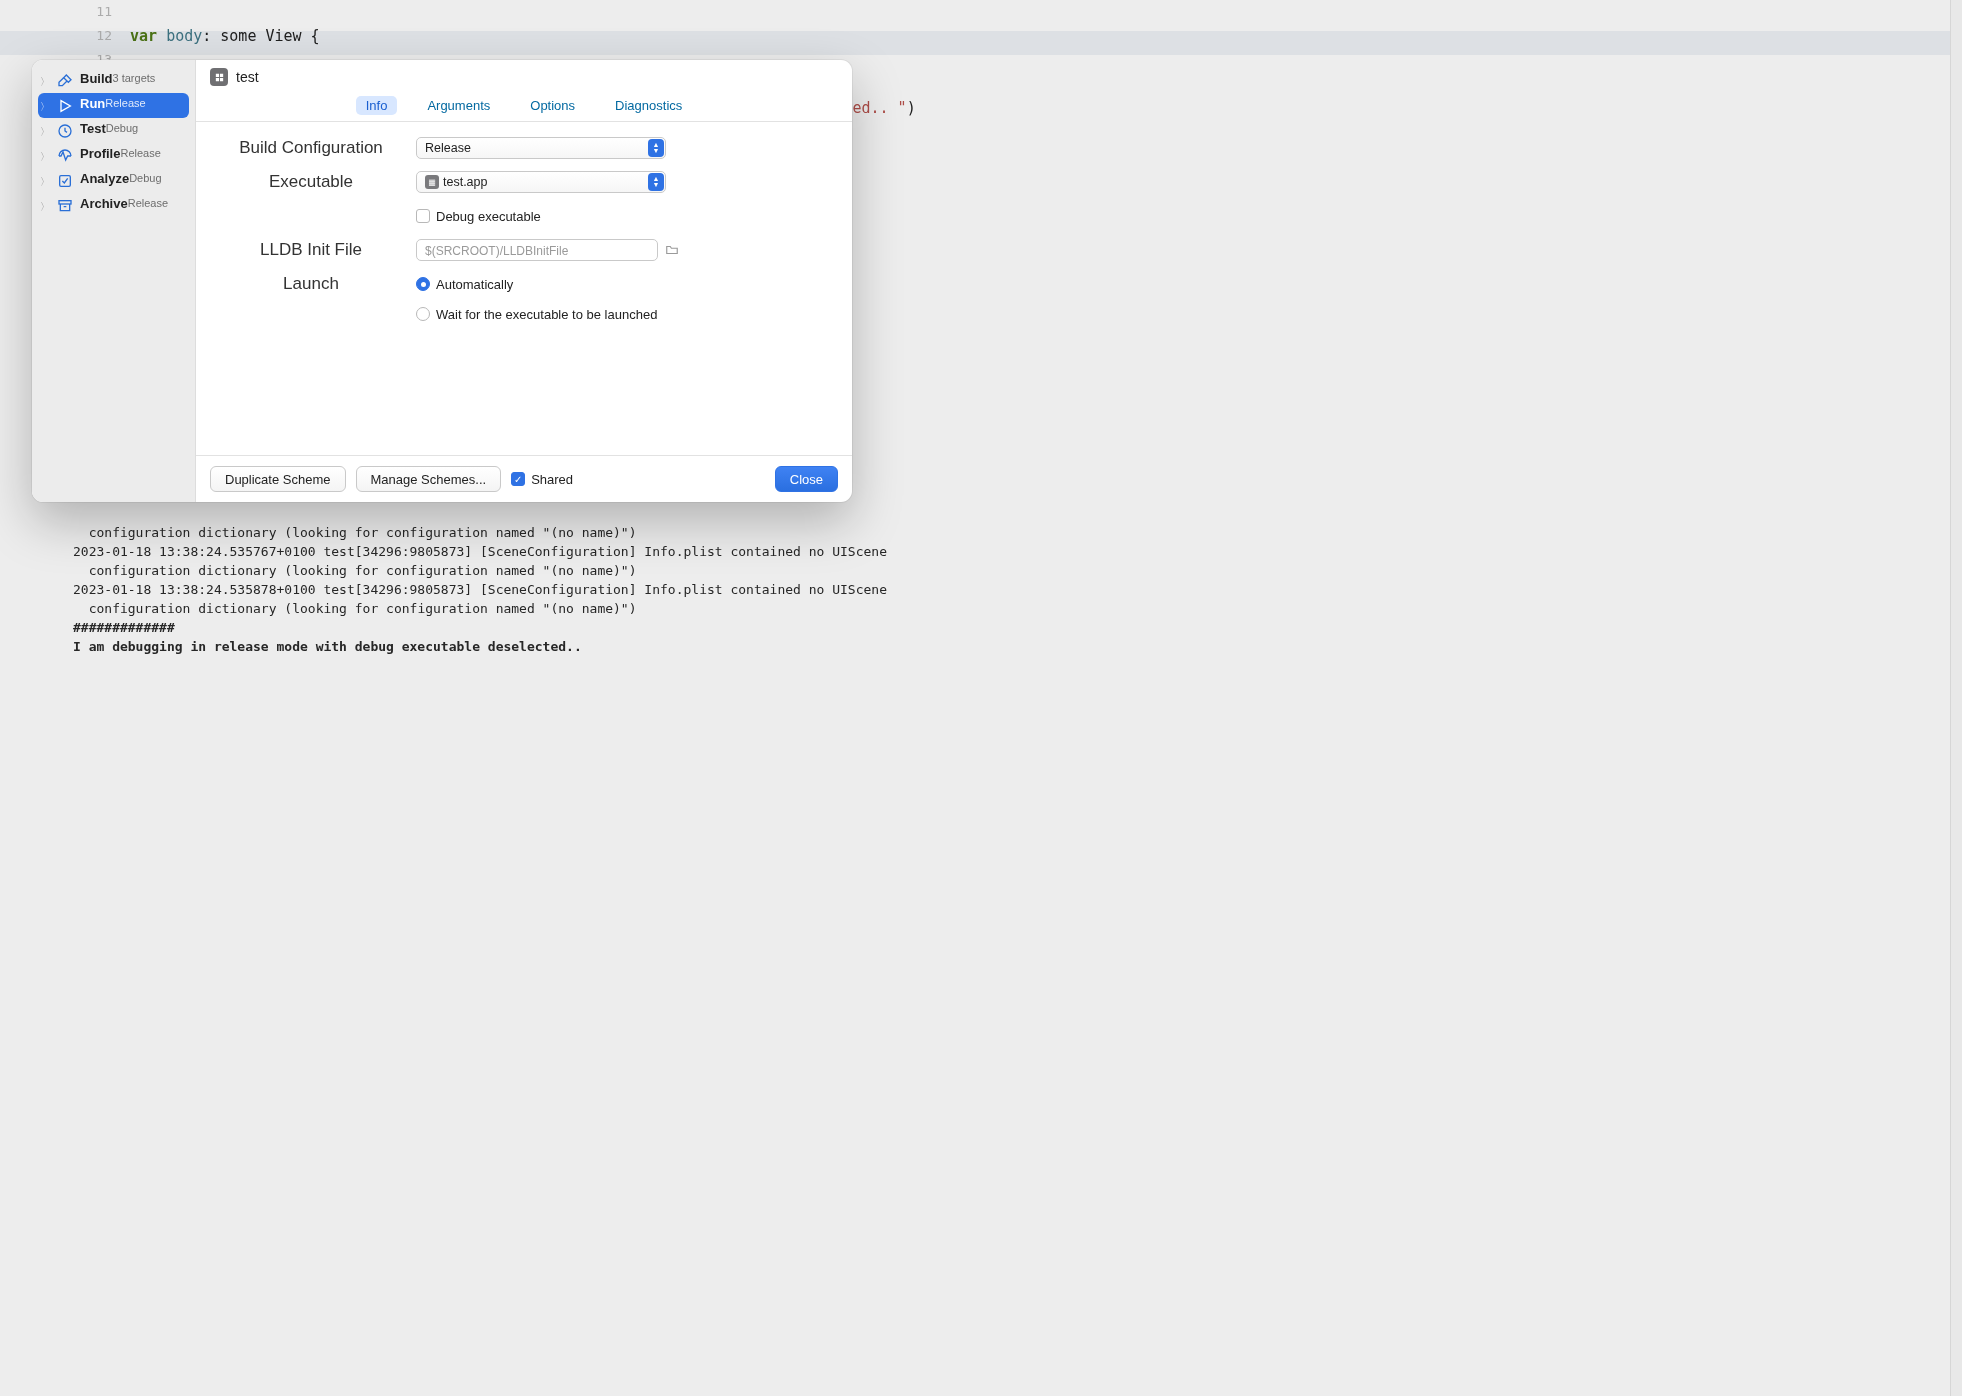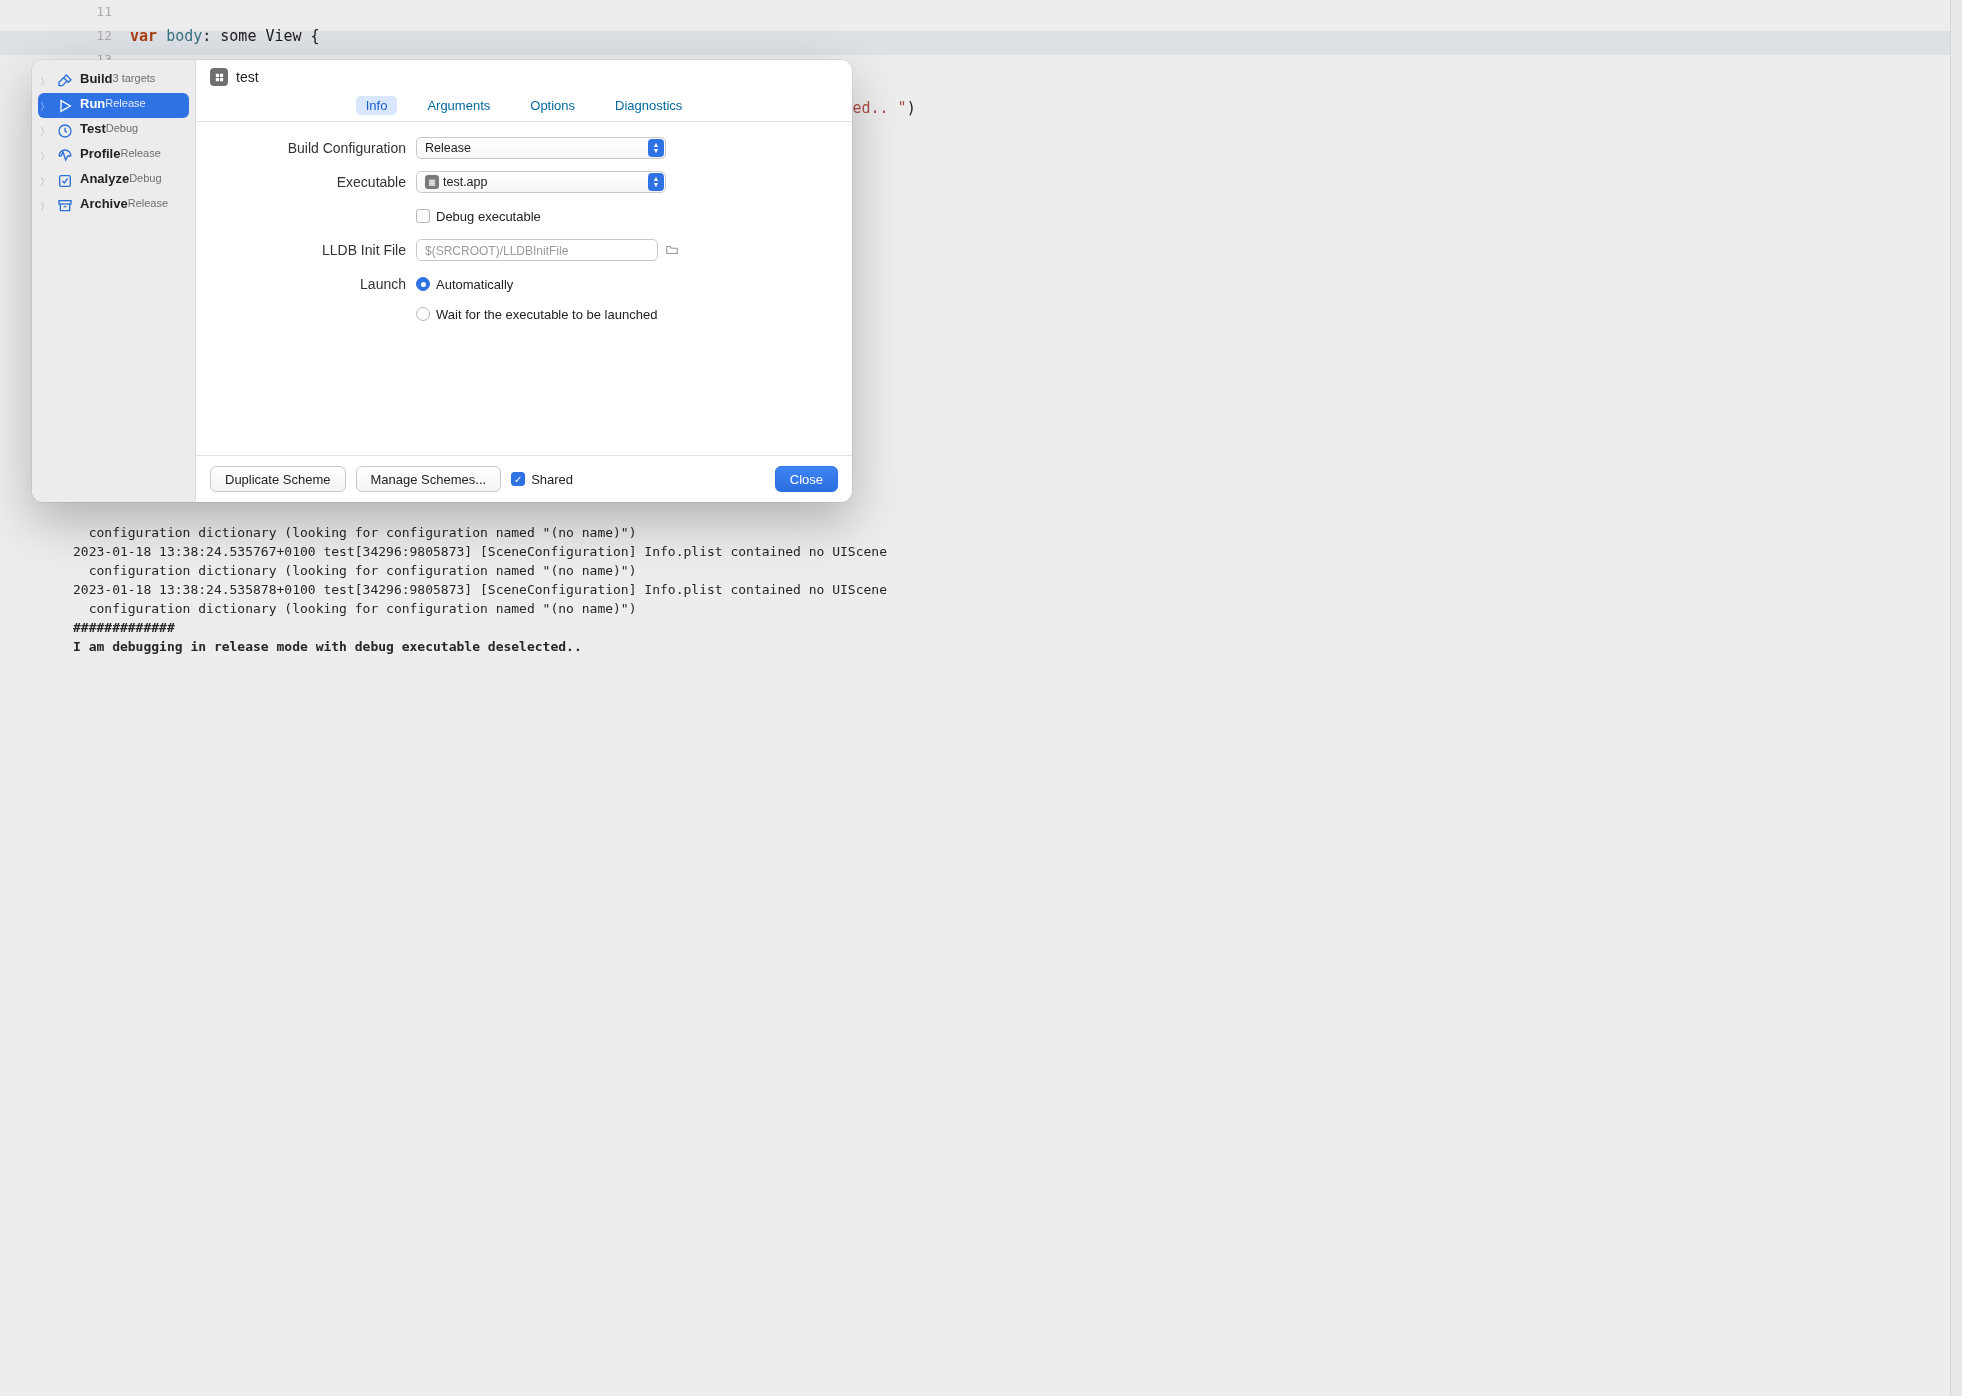--- a/index.html
+++ b/index.html
@@ -8,21 +8,21 @@
   .backdrop {
     position:absolute; inset:0; background:#fff;
     filter: grayscale(10%);
   }
   .code-area {
     position:absolute; left:0; top:0; right:0; padding-left:75px;
     font-family: "SF Mono","Menlo",monospace; font-size:15px; line-height:24px;
   }
   .gutter { position:absolute; left:75px; top:0; width:45px; text-align:right; color:#b8b8b8; font-family:"SF Mono","Menlo",monospace; font-size:13px; line-height:24px; padding-right:8px;}
   .code-lines { margin-left:55px; white-space:pre; }
-  .kw-var{color:#c2410c; font-weight:600;}
+  .kw-var{color:#4d7c0f; font-weight:600;}
   .kw-let{color:#b03089; font-weight:600;}
   .ident{color:#3b7a8c;}
   .fn{color:#326d8c;}
   .str{color:#c3504a;}
   .highlight-line{ position:absolute; left:0; right:0; height:24px; background:#eef1f6; z-index:-1;}
   .console {
     position:absolute; left:65px; right:0; bottom:0; top:500px;
     font-family:"SF Mono","Menlo",monospace; font-size:13px; line-height:19px;
     white-space:pre-wrap; color:#2a2a2a; padding:4px 8px;
   }
@@ -71,21 +71,21 @@
   .tabbar {
     display:flex; gap:20px; justify-content:center; border-bottom:1px solid #e2e2e2;
     padding:4px 0 6px 0; font-size:13px;
   }
   .tab { padding:2px 10px; border-radius:5px; color:#0369a1; }
   .tab.active { background:#d8e7ff; color:#1a5fd0; }
   .form {
     flex:1; padding:14px 20px 10px 20px; overflow:auto;
   }
   .row { display:flex; align-items:center; gap:10px; margin-bottom:10px; min-height:24px;}
-  .row .label { width:190px; text-align:right; color:#333; font-size:14px;}
+  .row .label { width:190px; text-align:center; color:#333; font-size:17px;}
   .row .control { flex:1; display:flex; align-items:center; gap:6px; }
   .select {
     flex:1; max-width:250px; height:22px; border:1px solid #c9c9c9; border-radius:5px;
     background:linear-gradient(#fff,#f6f6f6); display:flex; align-items:center;
     padding:0 22px 0 8px; position:relative; font-size:12.5px;
   }
   .select .stepper{
     position:absolute; right:1px; top:1px; bottom:1px; width:16px;
     background:#2f72e4; border-radius:4px; display:flex; flex-direction:column;
     align-items:center; justify-content:center; color:#fff; font-size:7px; line-height:6px;

